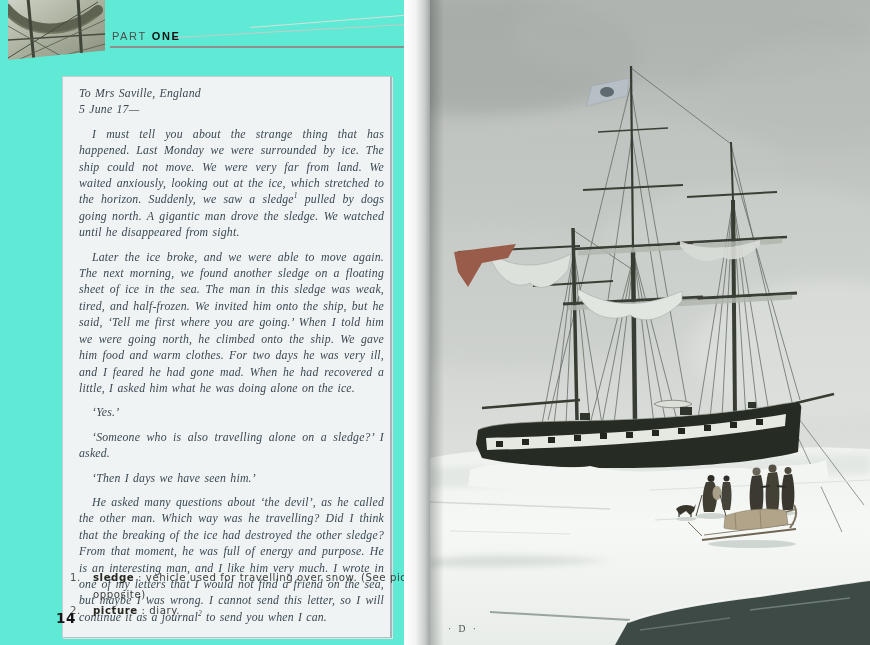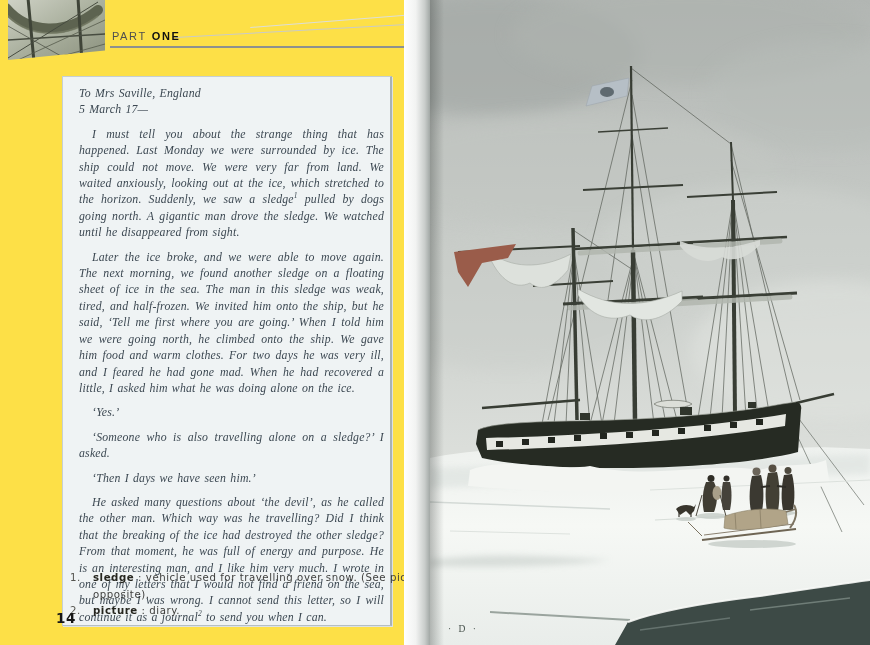--- a/index.html
+++ b/index.html
@@ -1,33 +1,33 @@
 <!DOCTYPE html>
 <html><head>
 <meta charset="utf-8">
 <style>
   html,body{margin:0;padding:0;background:#ffffff;}
   .canvas{position:relative;width:870px;height:645px;overflow:hidden;background:#fcfcfa;
           font-family:"Liberation Sans",sans-serif;}
   
-  .left-page{position:absolute;left:0;top:0;width:430px;height:645px;background:#fde047;}
+  .left-page{position:absolute;left:0;top:0;width:430px;height:645px;background:#5eead4;}
   .thumb{position:absolute;left:8px;top:0;width:97px;height:60px;
          clip-path:polygon(0 0,100% 0,100% 84%,0 100%);}
   .part-header{position:absolute;left:112px;top:30px;font-size:11px;letter-spacing:1.6px;}
   .part-label{color:#4f4f4f;font-weight:400;}
   .part-number{color:#101010;font-weight:700;margin-left:5px;}
   .header-rule{position:absolute;left:110px;top:46px;width:311px;height:2px;background:#8d918e;}
   .scan-line1{position:absolute;left:175px;top:30px;width:250px;border-top:1px solid #c9cbc8;
               transform:rotate(-3.2deg);}
   .scan-line2{position:absolute;left:250px;top:20px;width:178px;border-top:1px solid #dcded9;
               transform:rotate(-4.5deg);}
   .letter-box{position:absolute;left:62px;top:76px;width:330px;min-height:474px;box-sizing:border-box;
               background:#eff3f4;border:1px solid #c6cfd3;border-right:2px solid #a9b2b6;
               border-bottom:1px solid #b6bfc3;box-shadow:1px 1px 0 #dde2e4;
-              padding:8px 6px 0 16px;
+              padding:8px 6px 12px 16px;
               font-family:"Liberation Serif",serif;font-style:italic;
               font-size:11.8px;line-height:16.4px;letter-spacing:0.2px;word-spacing:1px;
               color:#3c4852;text-align:justify;}
   .letter-box p{margin:0;}
   .letter-box p.para{text-indent:13px;margin-top:8px;}
   .letter-box sup{font-size:7.5px;line-height:0;vertical-align:super;}
   .footnotes{position:absolute;left:70px;top:570px;font-family:"DejaVu Sans",sans-serif;
              font-size:10.2px;line-height:16.5px;letter-spacing:0.55px;color:#3e3e3c;}
   .fn-row{display:flex;}
   .fn-num{color:#55554f;margin-right:9px;min-width:14px;}
@@ -75,21 +75,21 @@
     <div class="scan-line2"></div>
     <div class="scan-line1"></div>
 
     <div class="part-header">
       <span class="part-label">PART</span><span class="part-number">ONE</span>
     </div>
     <div class="header-rule"></div>
 
     <div class="letter-box">
         <p class="address">To Mrs Saville, England</p>
-        <p class="address">5 March 17—</p>
+        <p class="address">5 June 17—</p>
         <p class="para">I must tell you about the strange thing that has happened. Last Monday we were surrounded by ice. The ship could not move. We were very far from land. We waited anxiously, looking out at the ice, which stretched to the horizon. Suddenly, we saw a sledge<sup>1</sup> pulled by dogs going north. A gigantic man drove the sledge. We watched until he disappeared from sight.</p>
         <p class="para">Later the ice broke, and we were able to move again. The next morning, we found another sledge on a floating sheet of ice in the sea. The man in this sledge was weak, tired, and half-frozen. We invited him onto the ship, but he said, ‘Tell me first where you are going.’ When I told him we were going north, he climbed onto the ship. We gave him food and warm clothes. For two days he was very ill, and I feared he had gone mad. When he had recovered a little, I asked him what he was doing alone on the ice.</p>
         <p class="para">‘Yes.’</p>
         <p class="para">‘Someone who is also travelling alone on a sledge?’ I asked.</p>
         <p class="para">‘Then I days we have seen him.’</p>
         <p class="para">He asked many questions about ‘the devil’, as he called the other man. Which way was he travelling? Did I think that the breaking of the ice had destroyed the other sledge? From that moment, he was full of energy and purpose. He is an interesting man, and I like him very much. I wrote in one of my letters that I would not find a friend on the sea, but maybe I was wrong. I cannot send this letter, so I will continue it as a journal<sup>2</sup> to send you when I can.</p>
       </div>
 
     <div class="footnotes">
         <div class="fn-row">

